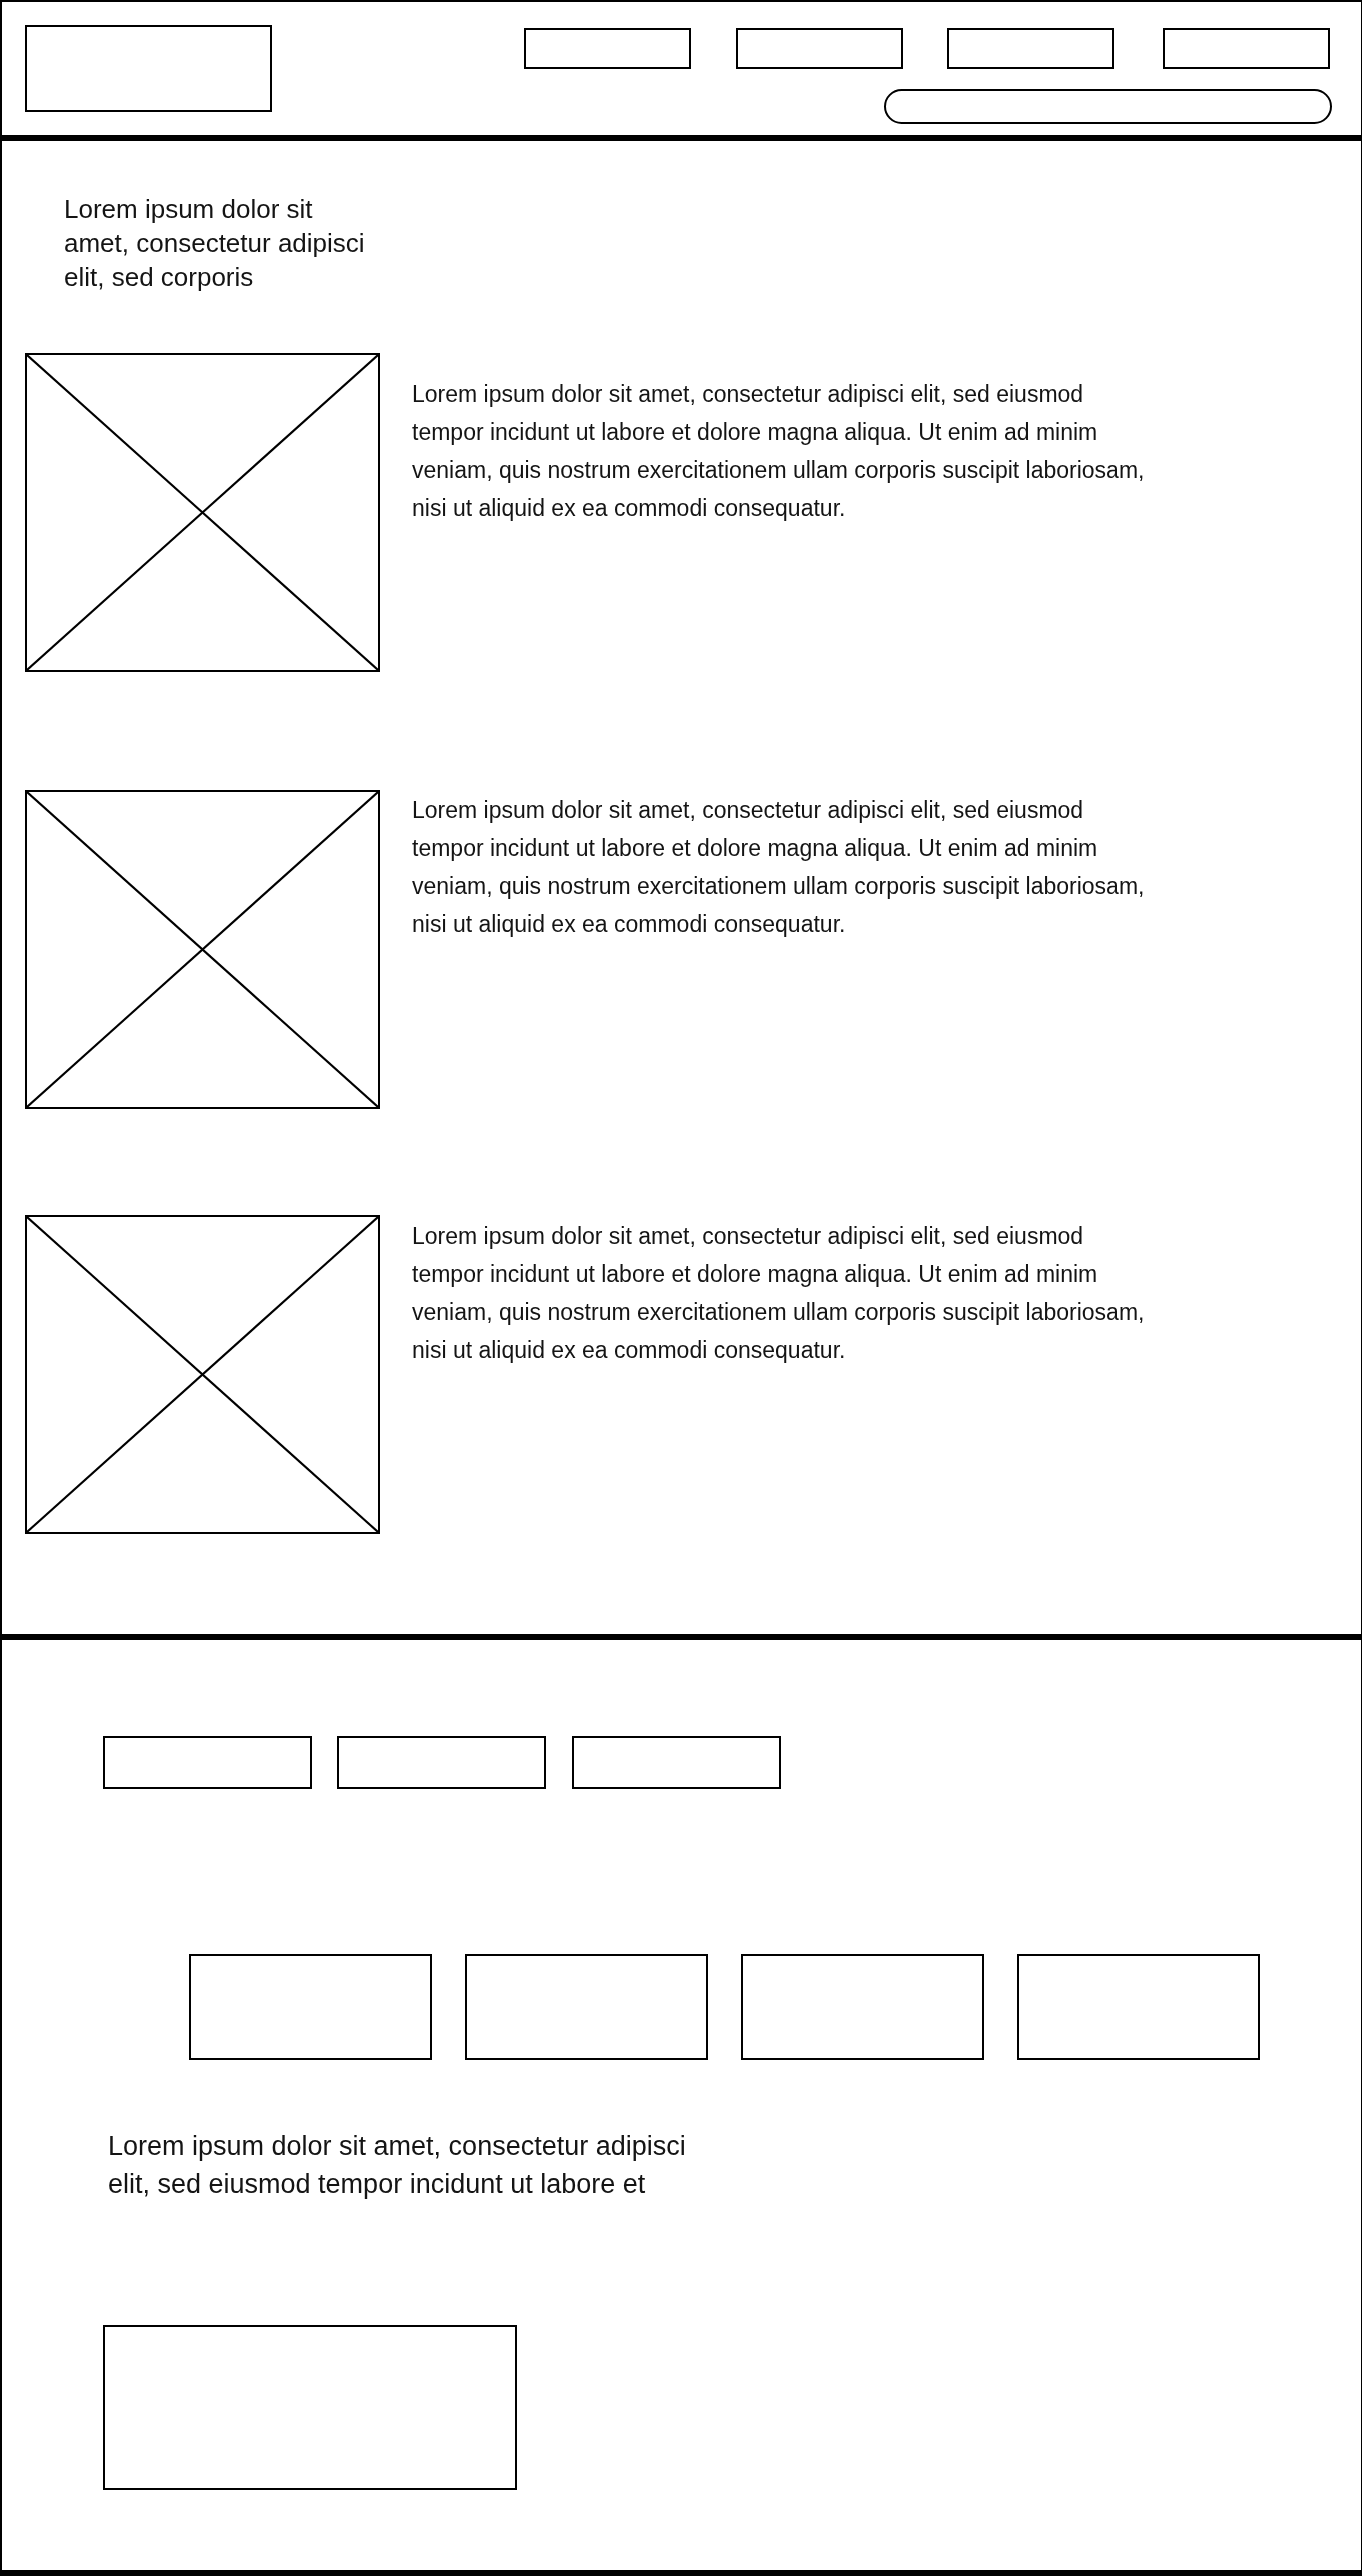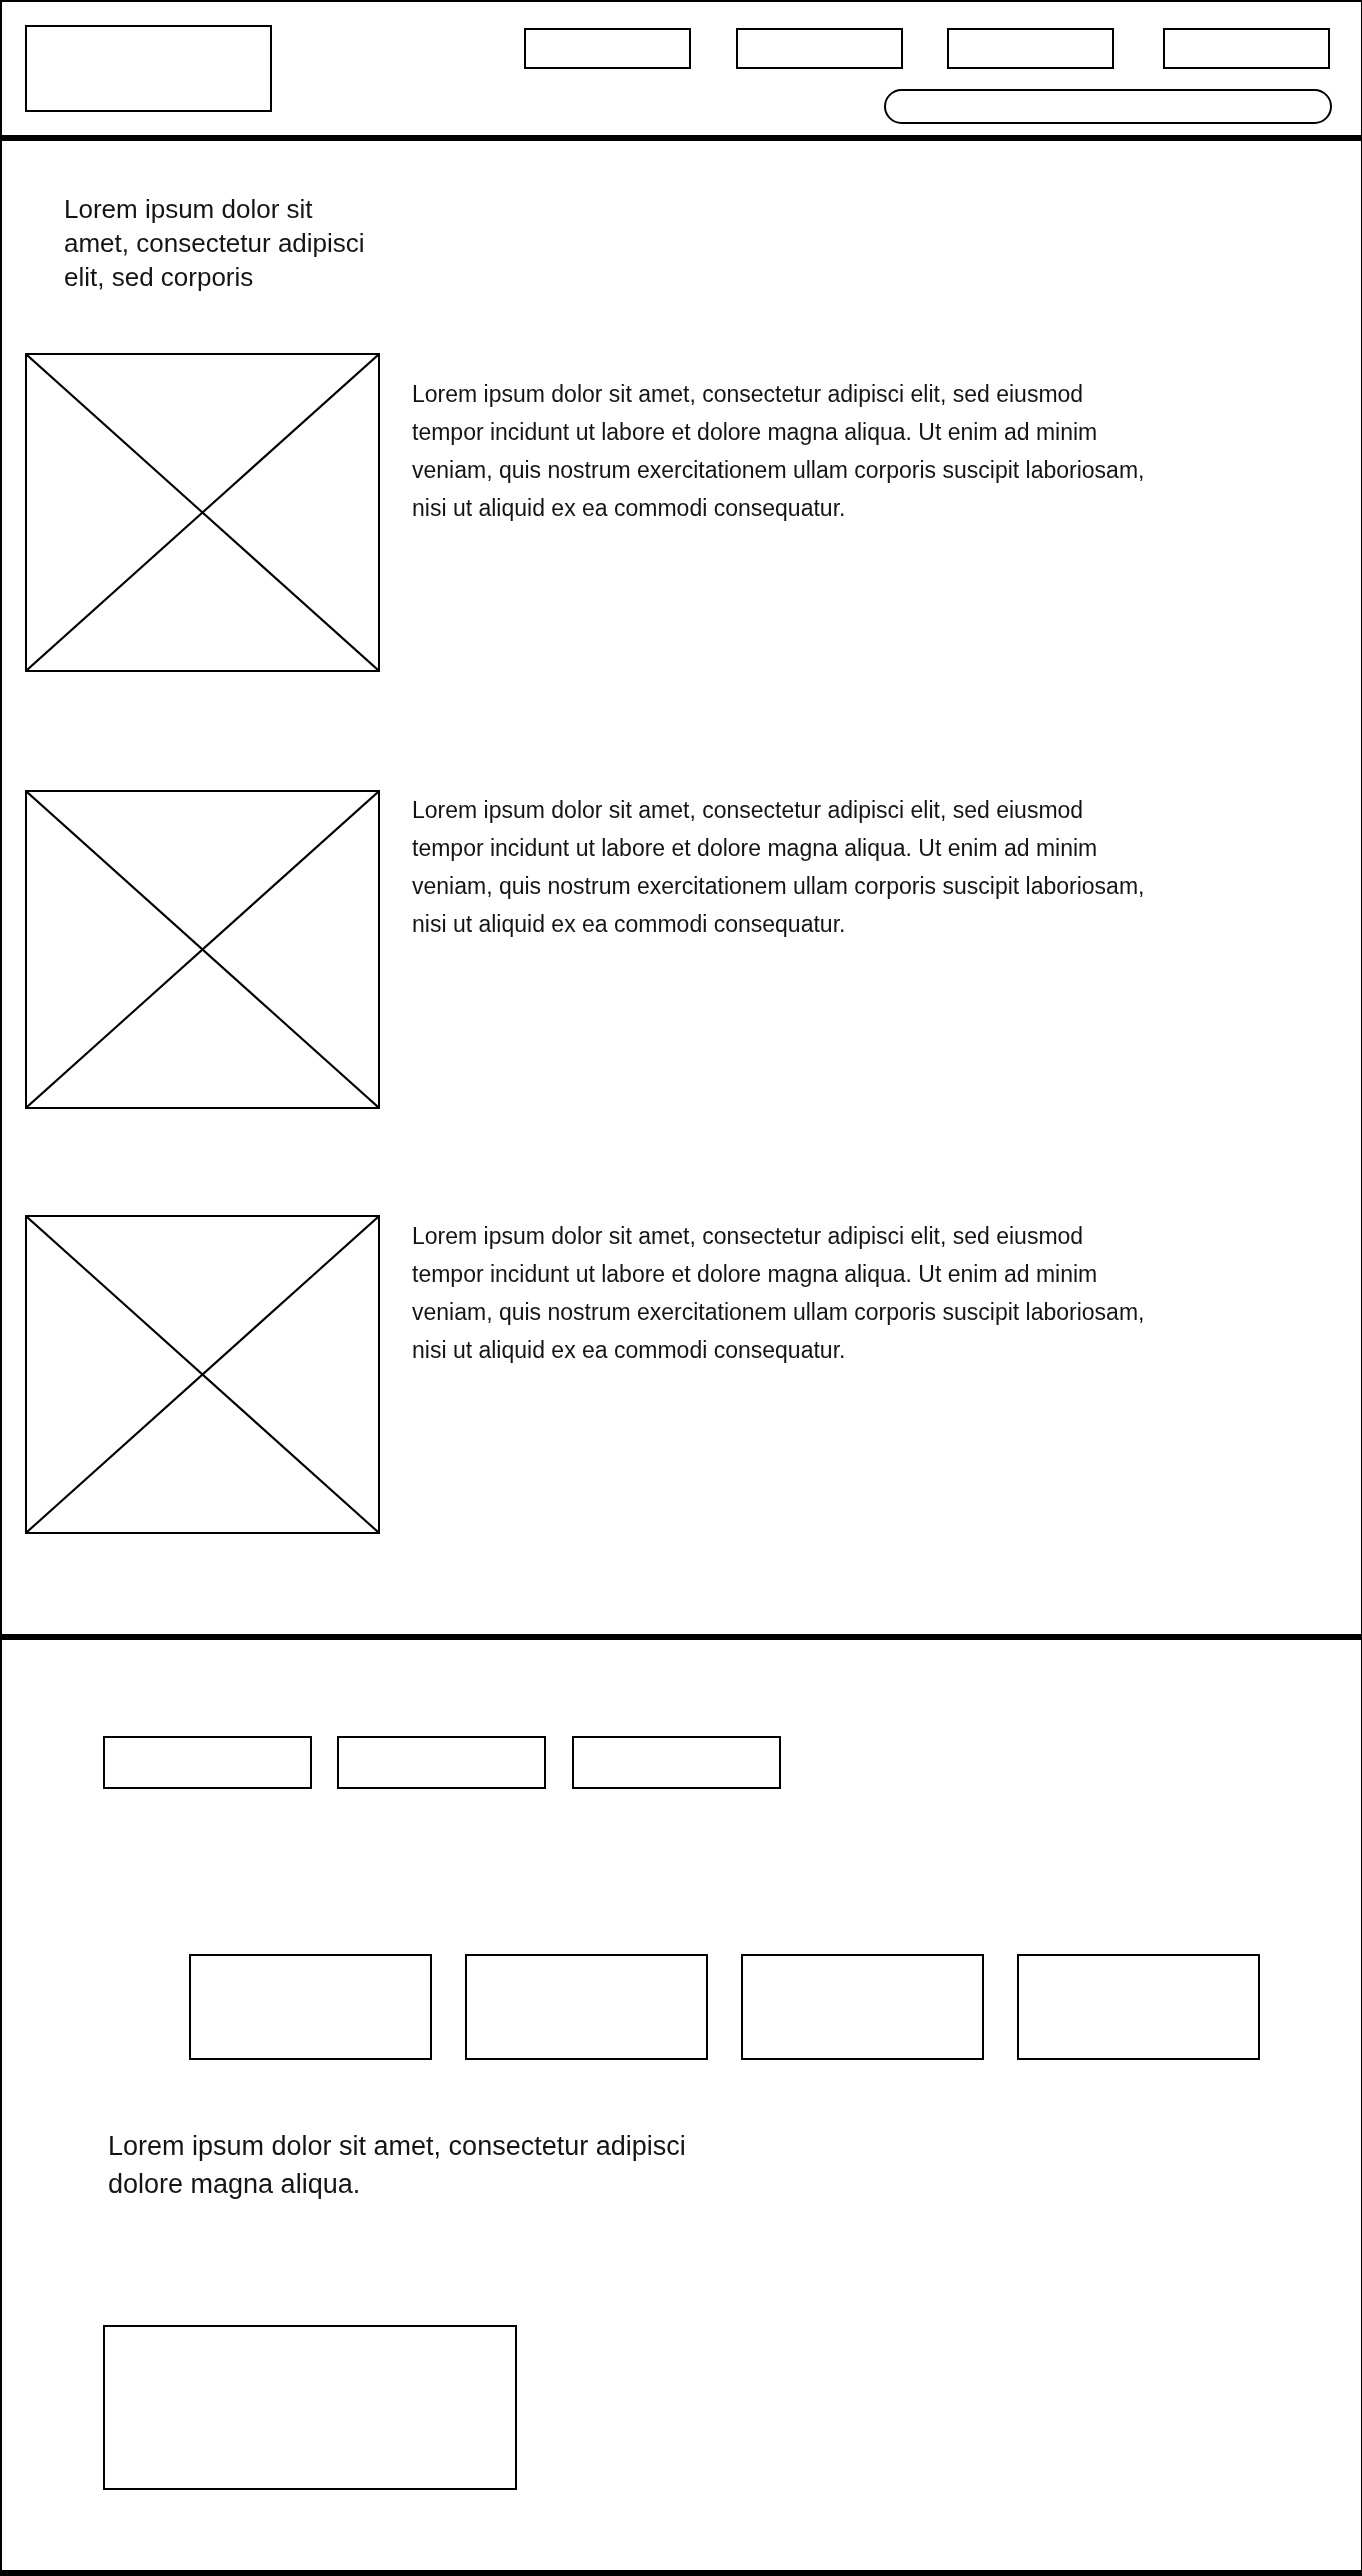--- a/index.html
+++ b/index.html
@@ -142,21 +142,21 @@
     <div class="f-btn b2"></div>
     <div class="f-btn b3"></div>
 
     <div class="f-card c1"></div>
     <div class="f-card c2"></div>
     <div class="f-card c3"></div>
     <div class="f-card c4"></div>
 
     <div class="f-text">
       <div>Lorem ipsum dolor sit amet, consectetur adipisci</div>
-      <div>dolore magna aliqua.</div>
+      <div>elit, sed eiusmod tempor incidunt ut labore et</div>
     </div>
 
     <div class="f-box"></div>
     <div class="bottom-bar"></div>
   </div>
 
 </div>
 
 
 </body></html>

